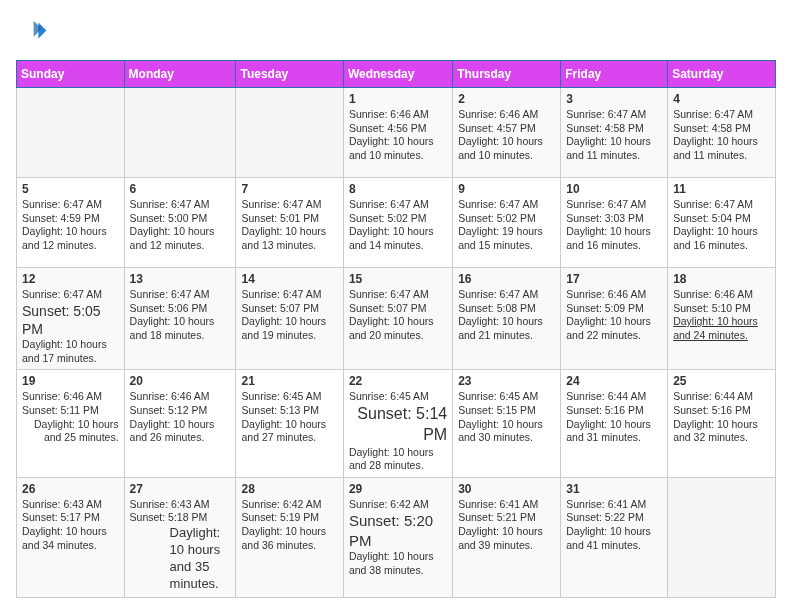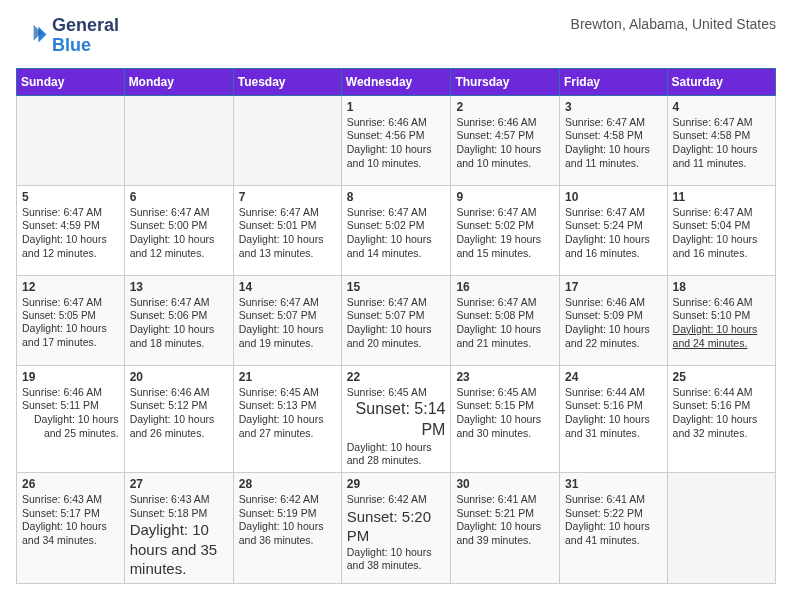--- a/index.html
+++ b/index.html
@@ -43,21 +43,21 @@
     .location {
       font-size: 14px;
       color: #555;
     }
     .calendar {
       width: 100%;
       border-collapse: collapse;
       border: 1px solid #ccc;
     }
     .calendar th {
-      background: #6d28d9;
+      background: #d946ef;
       color: #fff;
       font-size: 12px;
       font-weight: bold;
       padding: 6px 4px;
       text-align: left;
       border: 1px solid #2c6fad;
     }
     .calendar td {
       border: 1px solid #ccc;
       vertical-align: top;
@@ -87,27 +87,22 @@
   </style>
 </head>
 <body>
 
 <div class="header">
   <div class="logo">
     <svg class="logo-icon" viewBox="0 0 40 40">
       <polygon points="28,8 38,18 28,28" fill="#2980d9"></polygon>
       <polygon points="22,6 32,16 22,26" fill="#1a5fa8" opacity="0.7"></polygon>
     </svg>
-    <div class="logo-text">
-      <span class="logo-general">General</span><br>
-      <span class="logo-blue">Blue</span>
-    </div>
   </div>
   <div class="title-block">
-    <div class="location">Brewton, Alabama, United States</div>
   </div>
 </div>
 
 <table class="calendar">
   <thead>
     <tr>
     <th>Sunday</th>
         <th>Monday</th>
         <th>Tuesday</th>
         <th>Wednesday</th>
@@ -173,35 +168,35 @@
         </td>
         <td>
           <span class="day-num">9</span>
           <div style="font-size: 10.5px; line-height: 1.3;">Sunrise: 6:47 AM</div>
           <div style="font-size: 10.5px; line-height: 1.3;">Sunset: 5:02 PM</div>
           <div style="font-size: 10.5px; line-height: 1.3;">Daylight: 19 hours and 15 minutes.</div>
         </td>
         <td>
           <span class="day-num">10</span>
           <div style="font-size: 10.5px; line-height: 1.3;">Sunrise: 6:47 AM</div>
-          <div style="font-size: 10.5px; line-height: 1.3;">Sunset: 5:24 PM</div>
+          <div style="font-size: 10.5px; line-height: 1.3;">Sunset: 3:03 PM</div>
           <div style="font-size: 10.5px; line-height: 1.3;">Daylight: 10 hours and 16 minutes.</div>
         </td>
         <td>
           <span class="day-num">11</span>
           <div style="font-size: 10.5px; line-height: 1.3;">Sunrise: 6:47 AM</div>
           <div style="font-size: 10.5px; line-height: 1.3;">Sunset: 5:04 PM</div>
           <div style="font-size: 10.5px; line-height: 1.3;">Daylight: 10 hours and 16 minutes.</div>
         </td>
       </tr>
       <tr>
         <td>
           <span class="day-num">12</span>
           <div style="font-size: 10.5px; line-height: 1.3;">Sunrise: 6:47 AM</div>
-          <div style="font-size: 10px; line-height: 1.3;">Sunset: 5:05 PM</div>
+          <div style="font-size: 14px; line-height: 1.3;">Sunset: 5:05 PM</div>
           <div style="font-size: 10.5px; line-height: 1.3;">Daylight: 10 hours and 17 minutes.</div>
         </td>
         <td>
           <span class="day-num">13</span>
           <div style="font-size: 10.5px; line-height: 1.3;">Sunrise: 6:47 AM</div>
           <div style="font-size: 10.5px; line-height: 1.3;">Sunset: 5:06 PM</div>
           <div style="font-size: 10.5px; line-height: 1.3;">Daylight: 10 hours and 18 minutes.</div>
         </td>
         <td>
           <span class="day-num">14</span>
@@ -282,21 +277,21 @@
         <td>
           <span class="day-num">26</span>
           <div style="font-size: 10.5px; line-height: 1.3;">Sunrise: 6:43 AM</div>
           <div style="font-size: 10.5px; line-height: 1.3;">Sunset: 5:17 PM</div>
           <div style="font-size: 10.5px; line-height: 1.3;">Daylight: 10 hours and 34 minutes.</div>
         </td>
         <td>
           <span class="day-num">27</span>
           <div style="font-size: 10.5px; line-height: 1.3;">Sunrise: 6:43 AM</div>
           <div style="font-size: 10.5px; line-height: 1.3;">Sunset: 5:18 PM</div>
-          <div style="font-size: 15px; line-height: 1.3;">Daylight: 10 hours and 35 minutes.</div>
+          <div style="font-size: 13px; line-height: 1.3; margin-left: 40px;">Daylight: 10 hours and 35 minutes.</div>
         </td>
         <td>
           <span class="day-num">28</span>
           <div style="font-size: 10.5px; line-height: 1.3;">Sunrise: 6:42 AM</div>
           <div style="font-size: 10.5px; line-height: 1.3;">Sunset: 5:19 PM</div>
           <div style="font-size: 10.5px; line-height: 1.3;">Daylight: 10 hours and 36 minutes.</div>
         </td>
         <td>
           <span class="day-num">29</span>
           <div style="font-size: 10.5px; line-height: 1.3;">Sunrise: 6:42 AM</div>

